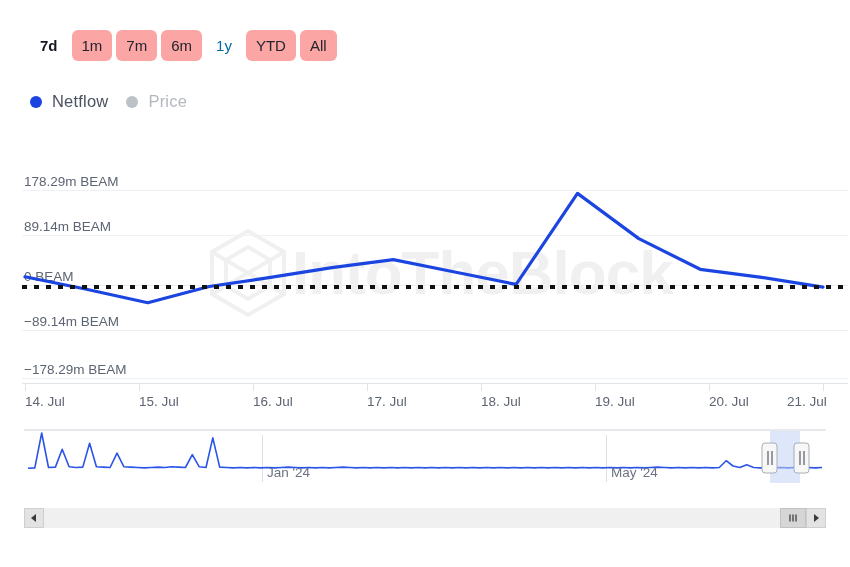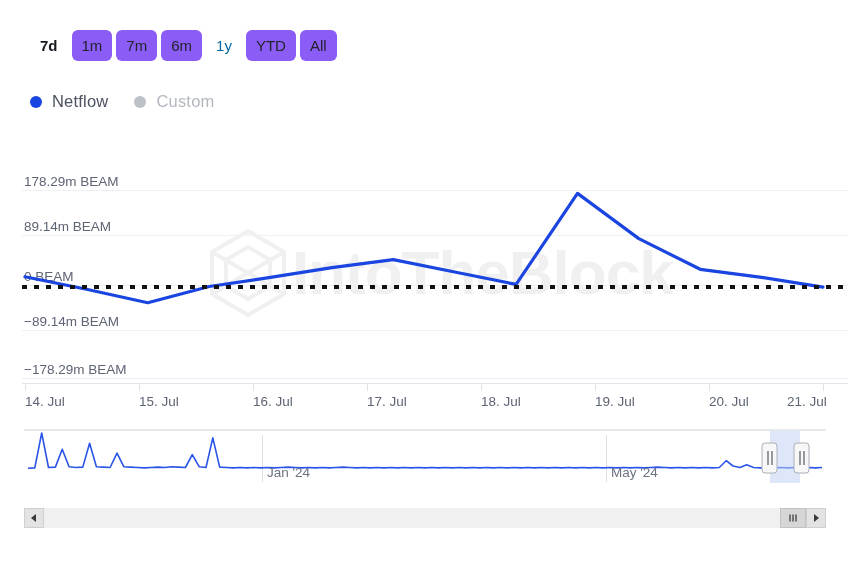--- a/index.html
+++ b/index.html
@@ -25,21 +25,21 @@
     align-items: center;
     gap: 4px;
     text-align: right;
   }
   .range-tab {
     font-size: 15px;
     line-height: 1;
     padding: 8px 10px;
     border-radius: 6px;
     color: #20242b;
-    background: #8b5cf6;
+    background: #fca5a5;
     cursor: pointer;
     user-select: none;
     white-space: nowrap;
   }
   .range-tab.active {
     background: transparent;
     font-weight: bold;
     color: #14181f;
   }
   .range-tab.disabled {
@@ -48,21 +48,21 @@
     cursor: default;
   }
 
   
   #legend {
     position: absolute;
     left: 30px;
     top: 92px;
     display: flex;
     align-items: center;
-    gap: 26px;
+    gap: 18px;
   }
   .legend-item {
     display: flex;
     align-items: center;
     gap: 10px;
     cursor: pointer;
     user-select: none;
   }
   .legend-dot {
     width: 12px;
@@ -205,21 +205,21 @@
   <div class="range-tab">All</div>
 </div>
 
 <div id="legend">
   <div class="legend-item netflow">
     <span class="legend-dot"></span>
     <span class="legend-label">Netflow</span>
   </div>
   <div class="legend-item price">
     <span class="legend-dot"></span>
-    <span class="legend-label">Custom</span>
+    <span class="legend-label">Price</span>
   </div>
 </div>
 
 <div id="chart-area">
   <svg id="chart-svg" width="850" height="265" viewBox="0 0 850 265">
 
     <g opacity="1">
       <g transform="translate(212,76)">
         <polygon class="wm-hex" points="36,0 72,21 72,63 36,84 0,63 0,21"></polygon>
         <polygon class="wm-hex" points="36,16 58,29 58,55 36,68 14,55 14,29"></polygon>

